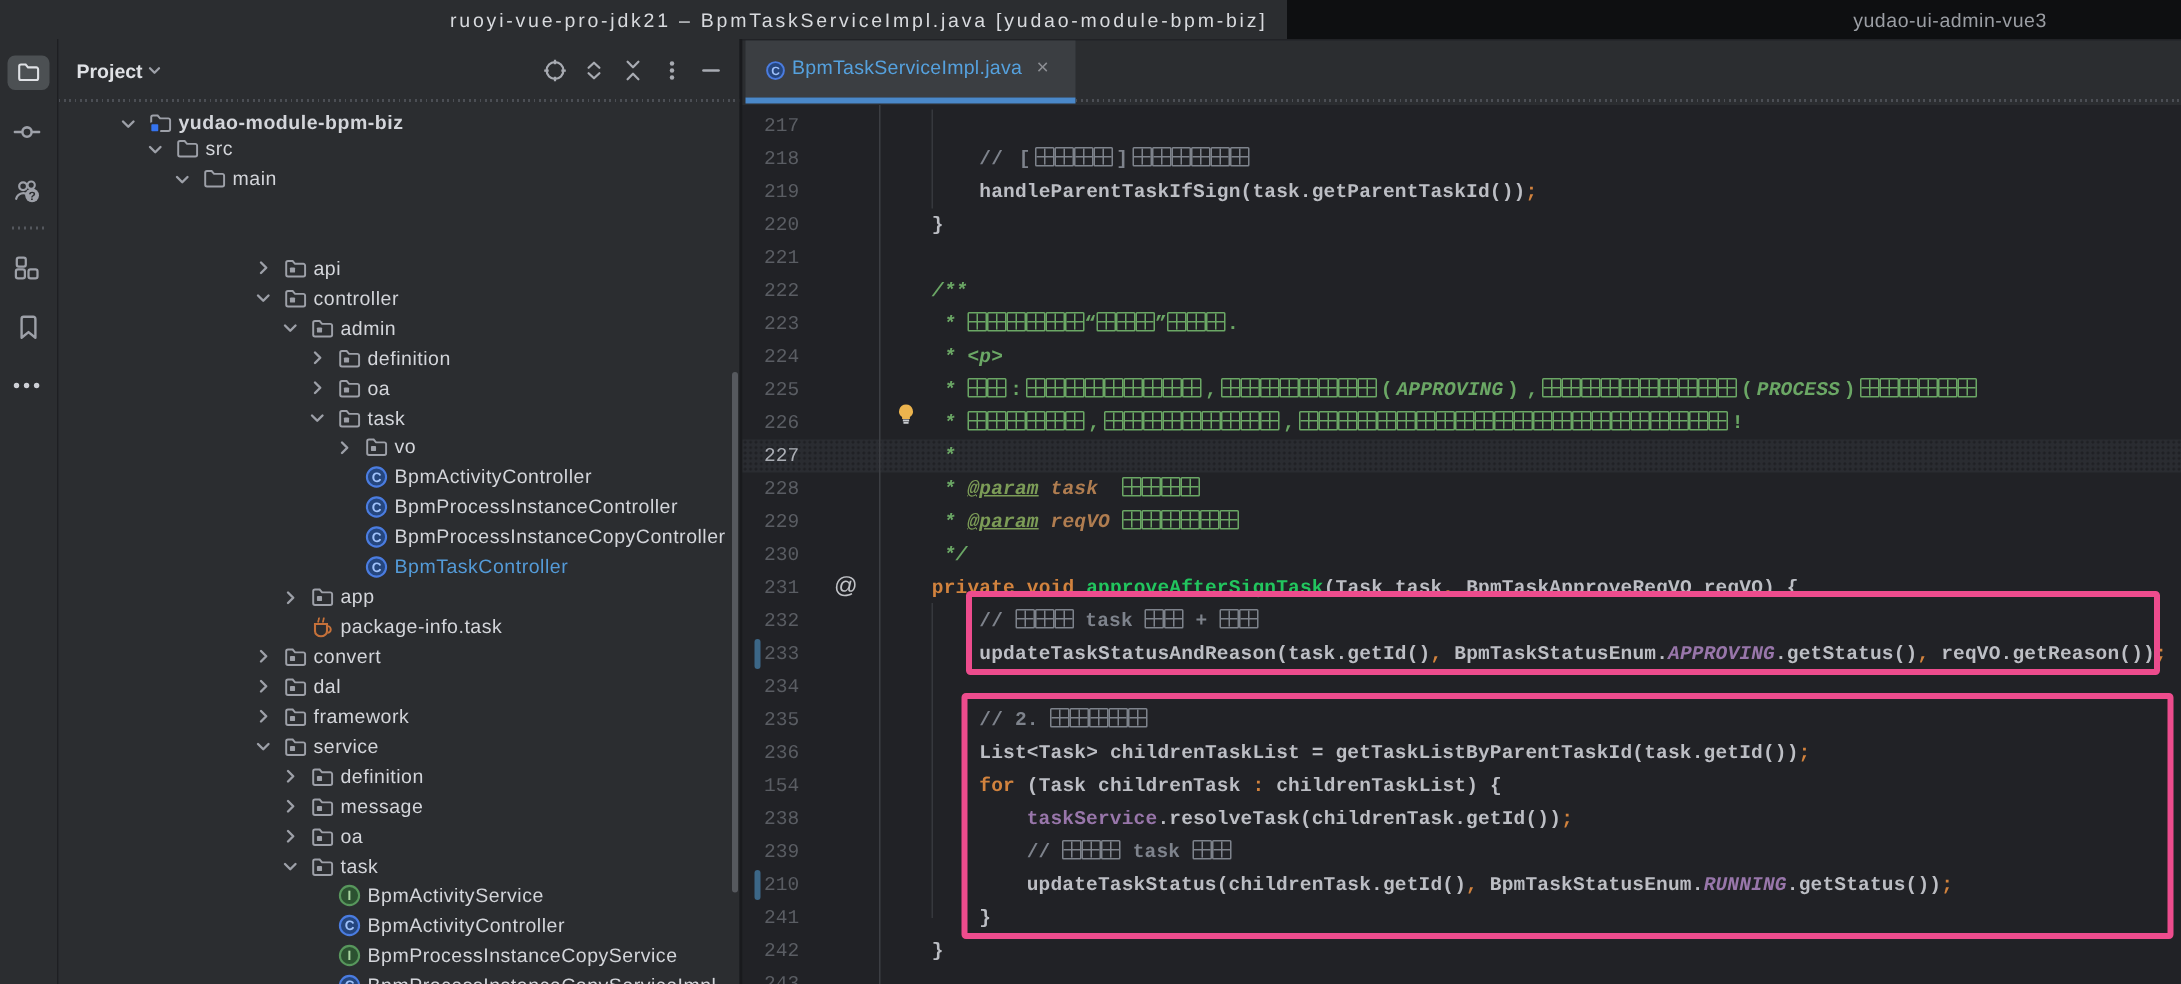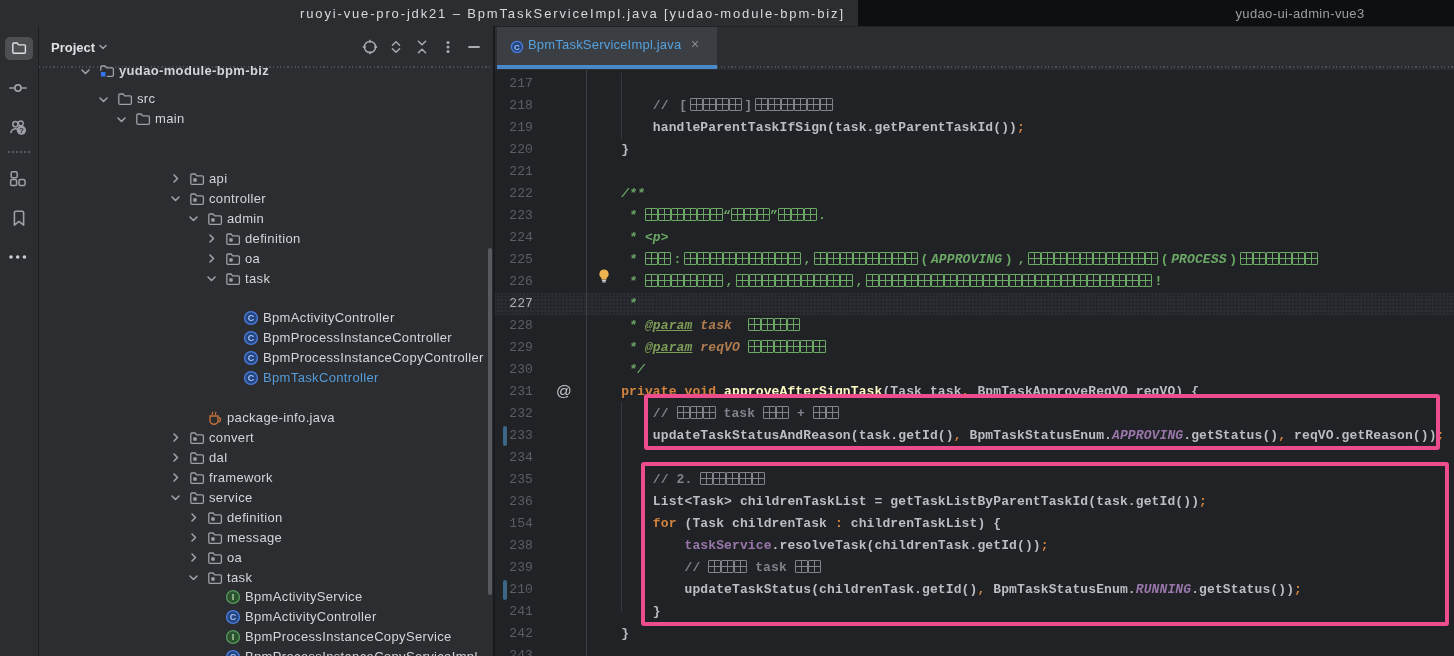--- a/index.html
+++ b/index.html
@@ -42,21 +42,21 @@
 #tabx{position:absolute;left:196px;top:10px;font-size:14px;color:#8c8e93}
 #caretrow{position:absolute;left:0;top:267px;width:959px;height:22px;background:#2a2c31;background-image:radial-gradient(#1f2024 0.9px,transparent 1px);background-size:3.6px 3.6px}
 #gutsep{position:absolute;left:90.5px;top:44px;width:1px;height:586px;background:#3c3e43}
 .iguide{position:absolute;width:1px;background:#36383d}
 #lnums{position:absolute;left:0;top:47px;width:38px;text-align:right;font-family:"Liberation Mono",monospace;font-size:13px;line-height:22px;color:#5a5d63;letter-spacing:0.115px}
 #lnums .cur{color:#abaeb5}
 #code{position:absolute;left:94.5px;top:47px;font-family:"Liberation Mono",monospace;font-size:13px;line-height:22px;color:#bcbec4;white-space:pre;letter-spacing:0.115px;font-weight:bold}
 .cl{height:22px}
 .w{color:#bcbec4}
 .k{color:#d2833e}
-.m{color:#fef9c3}
+.m{color:#22c55e}
 .o{color:#d2833e}
 .c{color:#7e838c}
 .g{color:#6ba765;font-style:italic}
 .gb{color:#6ba765;font-style:italic;font-weight:bold}
 .gt{color:#7c9c57;font-style:italic;font-weight:bold;text-decoration:underline}
 .gv{color:#b07d50;font-style:italic}
 .pf{color:#9876aa}
 .pi{color:#9876aa;font-style:italic}
 #code i{display:inline-block;width:13px;height:12.5px;border:1.2px solid;border-radius:1px;vertical-align:-1.5px;font-style:normal;background:
   linear-gradient(currentColor,currentColor) 50% 48%/100% 1.1px no-repeat,
@@ -125,21 +125,21 @@
       </svg></span>
 <span class="pic" style="left:400.8px;top:13px"><svg width="16" height="16" viewBox="0 0 16 16" style="">
         <circle cx="8" cy="3.4" r="1.5" fill="#a8abb2"></circle>
         <circle cx="8" cy="8" r="1.5" fill="#a8abb2"></circle>
         <circle cx="8" cy="12.6" r="1.5" fill="#a8abb2"></circle>
       </svg></span>
 <span class="pic" style="left:427.1px;top:13px"><svg width="16" height="16" viewBox="0 0 16 16" style="">
         <path d="M3 8 h10" stroke="#a8abb2" stroke-width="1.8" stroke-linecap="round"></path>
       </svg></span>
   <div id="dots-b"></div>
-<div class="trow" style="top:35px">
+<div class="trow" style="top:46px">
       <span class="tch" style="left:40.0px"><svg width="13" height="13" viewBox="0 0 13 13" style="">
           <path d="M3 5 l3.5 3.5 L10 5" fill="none" stroke="#9da0a8" stroke-width="1.6" stroke-linecap="round" stroke-linejoin="round"></path>
         </svg></span>
       <span class="tic" style="left:59.5px"><svg width="16" height="16" viewBox="0 0 16 16" style="">
           <path d="M1.8 4.2 a1.2 1.2 0 0 1 1.2 -1.2 h3.1 l1.6 1.9 h5.5 a1.2 1.2 0 0 1 1.2 1.2 v6 a1.2 1.2 0 0 1 -1.2 1.2 h-10.2 a1.2 1.2 0 0 1 -1.2 -1.2 z" fill="none" stroke="#9da0a8" stroke-width="1.3"></path>
           <rect x="1.2" y="8.2" width="6" height="6" rx="1.2" fill="#3574f0" stroke="#2b2d30" stroke-width="1.4"></rect>
         </svg></span>
       <span class="tname bold" style="left:80.0px">yudao-module-bpm-biz</span>
     </div>
 <div class="trow" style="top:63.1px">
@@ -213,20 +213,30 @@
 <div class="trow" style="top:242.5px">
       <span class="tch" style="left:166.0px"><svg width="13" height="13" viewBox="0 0 13 13" style="">
           <path d="M3 5 l3.5 3.5 L10 5" fill="none" stroke="#9da0a8" stroke-width="1.6" stroke-linecap="round" stroke-linejoin="round"></path>
         </svg></span>
       <span class="tic" style="left:185.5px"><svg width="16" height="16" viewBox="0 0 16 16" style="">
           <path d="M1.8 4.2 a1.2 1.2 0 0 1 1.2 -1.2 h3.1 l1.6 1.9 h5.5 a1.2 1.2 0 0 1 1.2 1.2 v6 a1.2 1.2 0 0 1 -1.2 1.2 h-10.2 a1.2 1.2 0 0 1 -1.2 -1.2 z" fill="none" stroke="#9da0a8" stroke-width="1.3"></path>
           <rect x="4.3" y="7.3" width="3.4" height="3.4" rx="0.6" fill="#9da0a8"></rect>
         </svg></span>
       <span class="tname" style="left:206.0px">task</span>
     </div>
+<div class="trow" style="top:262.4px">
+      <span class="tch" style="left:184.0px"><svg width="13" height="13" viewBox="0 0 13 13" style="">
+          <path d="M5 3 l3.5 3.5 L5 10" fill="none" stroke="#9da0a8" stroke-width="1.6" stroke-linecap="round" stroke-linejoin="round"></path>
+        </svg></span>
+      <span class="tic" style="left:203.5px"><svg width="16" height="16" viewBox="0 0 16 16" style="">
+          <path d="M1.8 4.2 a1.2 1.2 0 0 1 1.2 -1.2 h3.1 l1.6 1.9 h5.5 a1.2 1.2 0 0 1 1.2 1.2 v6 a1.2 1.2 0 0 1 -1.2 1.2 h-10.2 a1.2 1.2 0 0 1 -1.2 -1.2 z" fill="none" stroke="#9da0a8" stroke-width="1.3"></path>
+          <rect x="4.3" y="7.3" width="3.4" height="3.4" rx="0.6" fill="#9da0a8"></rect>
+        </svg></span>
+      <span class="tname" style="left:224.0px">vo</span>
+    </div>
 <div class="trow" style="top:282.4px">
       <span class="tic" style="left:203.5px"><svg width="16" height="16" viewBox="0 0 16 16" style="">
           <circle cx="8" cy="8" r="6.4" fill="#25467e" stroke="#4a7ce0" stroke-width="1.4"></circle>
           <text x="8" y="11.2" font-family="Liberation Sans, sans-serif" font-size="9" font-weight="bold" fill="#9fc1fa" text-anchor="middle">C</text>
         </svg></span>
       <span class="tname" style="left:224.0px">BpmActivityController</span>
     </div>
 <div class="trow" style="top:302.3px">
       <span class="tic" style="left:203.5px"><svg width="16" height="16" viewBox="0 0 16 16" style="">
           <circle cx="8" cy="8" r="6.4" fill="#25467e" stroke="#4a7ce0" stroke-width="1.4"></circle>
@@ -240,28 +250,38 @@
           <text x="8" y="11.2" font-family="Liberation Sans, sans-serif" font-size="9" font-weight="bold" fill="#9fc1fa" text-anchor="middle">C</text>
         </svg></span>
       <span class="tname" style="left:224.0px">BpmProcessInstanceCopyController</span>
     </div>
 <div class="trow" style="top:342.1px">
       <span class="tic" style="left:203.5px"><svg width="16" height="16" viewBox="0 0 16 16" style="">
           <circle cx="8" cy="8" r="6.4" fill="#25467e" stroke="#4a7ce0" stroke-width="1.4"></circle>
           <text x="8" y="11.2" font-family="Liberation Sans, sans-serif" font-size="9" font-weight="bold" fill="#9fc1fa" text-anchor="middle">C</text>
         </svg></span>
       <span class="tname tblue" style="left:224.0px">BpmTaskController</span>
+    </div>
+<div class="trow" style="top:362.1px">
+      <span class="tch" style="left:148.0px"><svg width="13" height="13" viewBox="0 0 13 13" style="">
+          <path d="M5 3 l3.5 3.5 L5 10" fill="none" stroke="#9da0a8" stroke-width="1.6" stroke-linecap="round" stroke-linejoin="round"></path>
+        </svg></span>
+      <span class="tic" style="left:167.5px"><svg width="16" height="16" viewBox="0 0 16 16" style="">
+          <path d="M1.8 4.2 a1.2 1.2 0 0 1 1.2 -1.2 h3.1 l1.6 1.9 h5.5 a1.2 1.2 0 0 1 1.2 1.2 v6 a1.2 1.2 0 0 1 -1.2 1.2 h-10.2 a1.2 1.2 0 0 1 -1.2 -1.2 z" fill="none" stroke="#9da0a8" stroke-width="1.3"></path>
+          <rect x="4.3" y="7.3" width="3.4" height="3.4" rx="0.6" fill="#9da0a8"></rect>
+        </svg></span>
+      <span class="tname" style="left:188.0px">app</span>
     </div>
 <div class="trow" style="top:382.0px">
       <span class="tic" style="left:167.5px"><svg width="16" height="16" viewBox="0 0 16 16" style="">
           <path d="M3 6 h8 v4.6 a4 3.6 0 0 1 -4 3.6 a4 3.6 0 0 1 -4 -3.6 z" fill="none" stroke="#c5713a" stroke-width="1.4"></path>
           <path d="M11.3 7.4 a2.2 2.2 0 0 1 0 4.4" fill="none" stroke="#c5713a" stroke-width="1.3"></path>
           <path d="M5.4 1.8 c1.1 1.3 -1.1 1.9 0 3.2 M8.6 1.8 c1.1 1.3 -1.1 1.9 0 3.2" fill="none" stroke="#c5713a" stroke-width="1.2"></path>
         </svg></span>
-      <span class="tname" style="left:188.0px">package-info.java</span>
+      <span class="tname" style="left:188.0px">package-info.task</span>
     </div>
 <div class="trow" style="top:401.9px">
       <span class="tch" style="left:130.0px"><svg width="13" height="13" viewBox="0 0 13 13" style="">
           <path d="M5 3 l3.5 3.5 L5 10" fill="none" stroke="#9da0a8" stroke-width="1.6" stroke-linecap="round" stroke-linejoin="round"></path>
         </svg></span>
       <span class="tic" style="left:149.5px"><svg width="16" height="16" viewBox="0 0 16 16" style="">
           <path d="M1.8 4.2 a1.2 1.2 0 0 1 1.2 -1.2 h3.1 l1.6 1.9 h5.5 a1.2 1.2 0 0 1 1.2 1.2 v6 a1.2 1.2 0 0 1 -1.2 1.2 h-10.2 a1.2 1.2 0 0 1 -1.2 -1.2 z" fill="none" stroke="#9da0a8" stroke-width="1.3"></path>
           <rect x="4.3" y="7.3" width="3.4" height="3.4" rx="0.6" fill="#9da0a8"></rect>
         </svg></span>
       <span class="tname" style="left:170.0px">convert</span>

